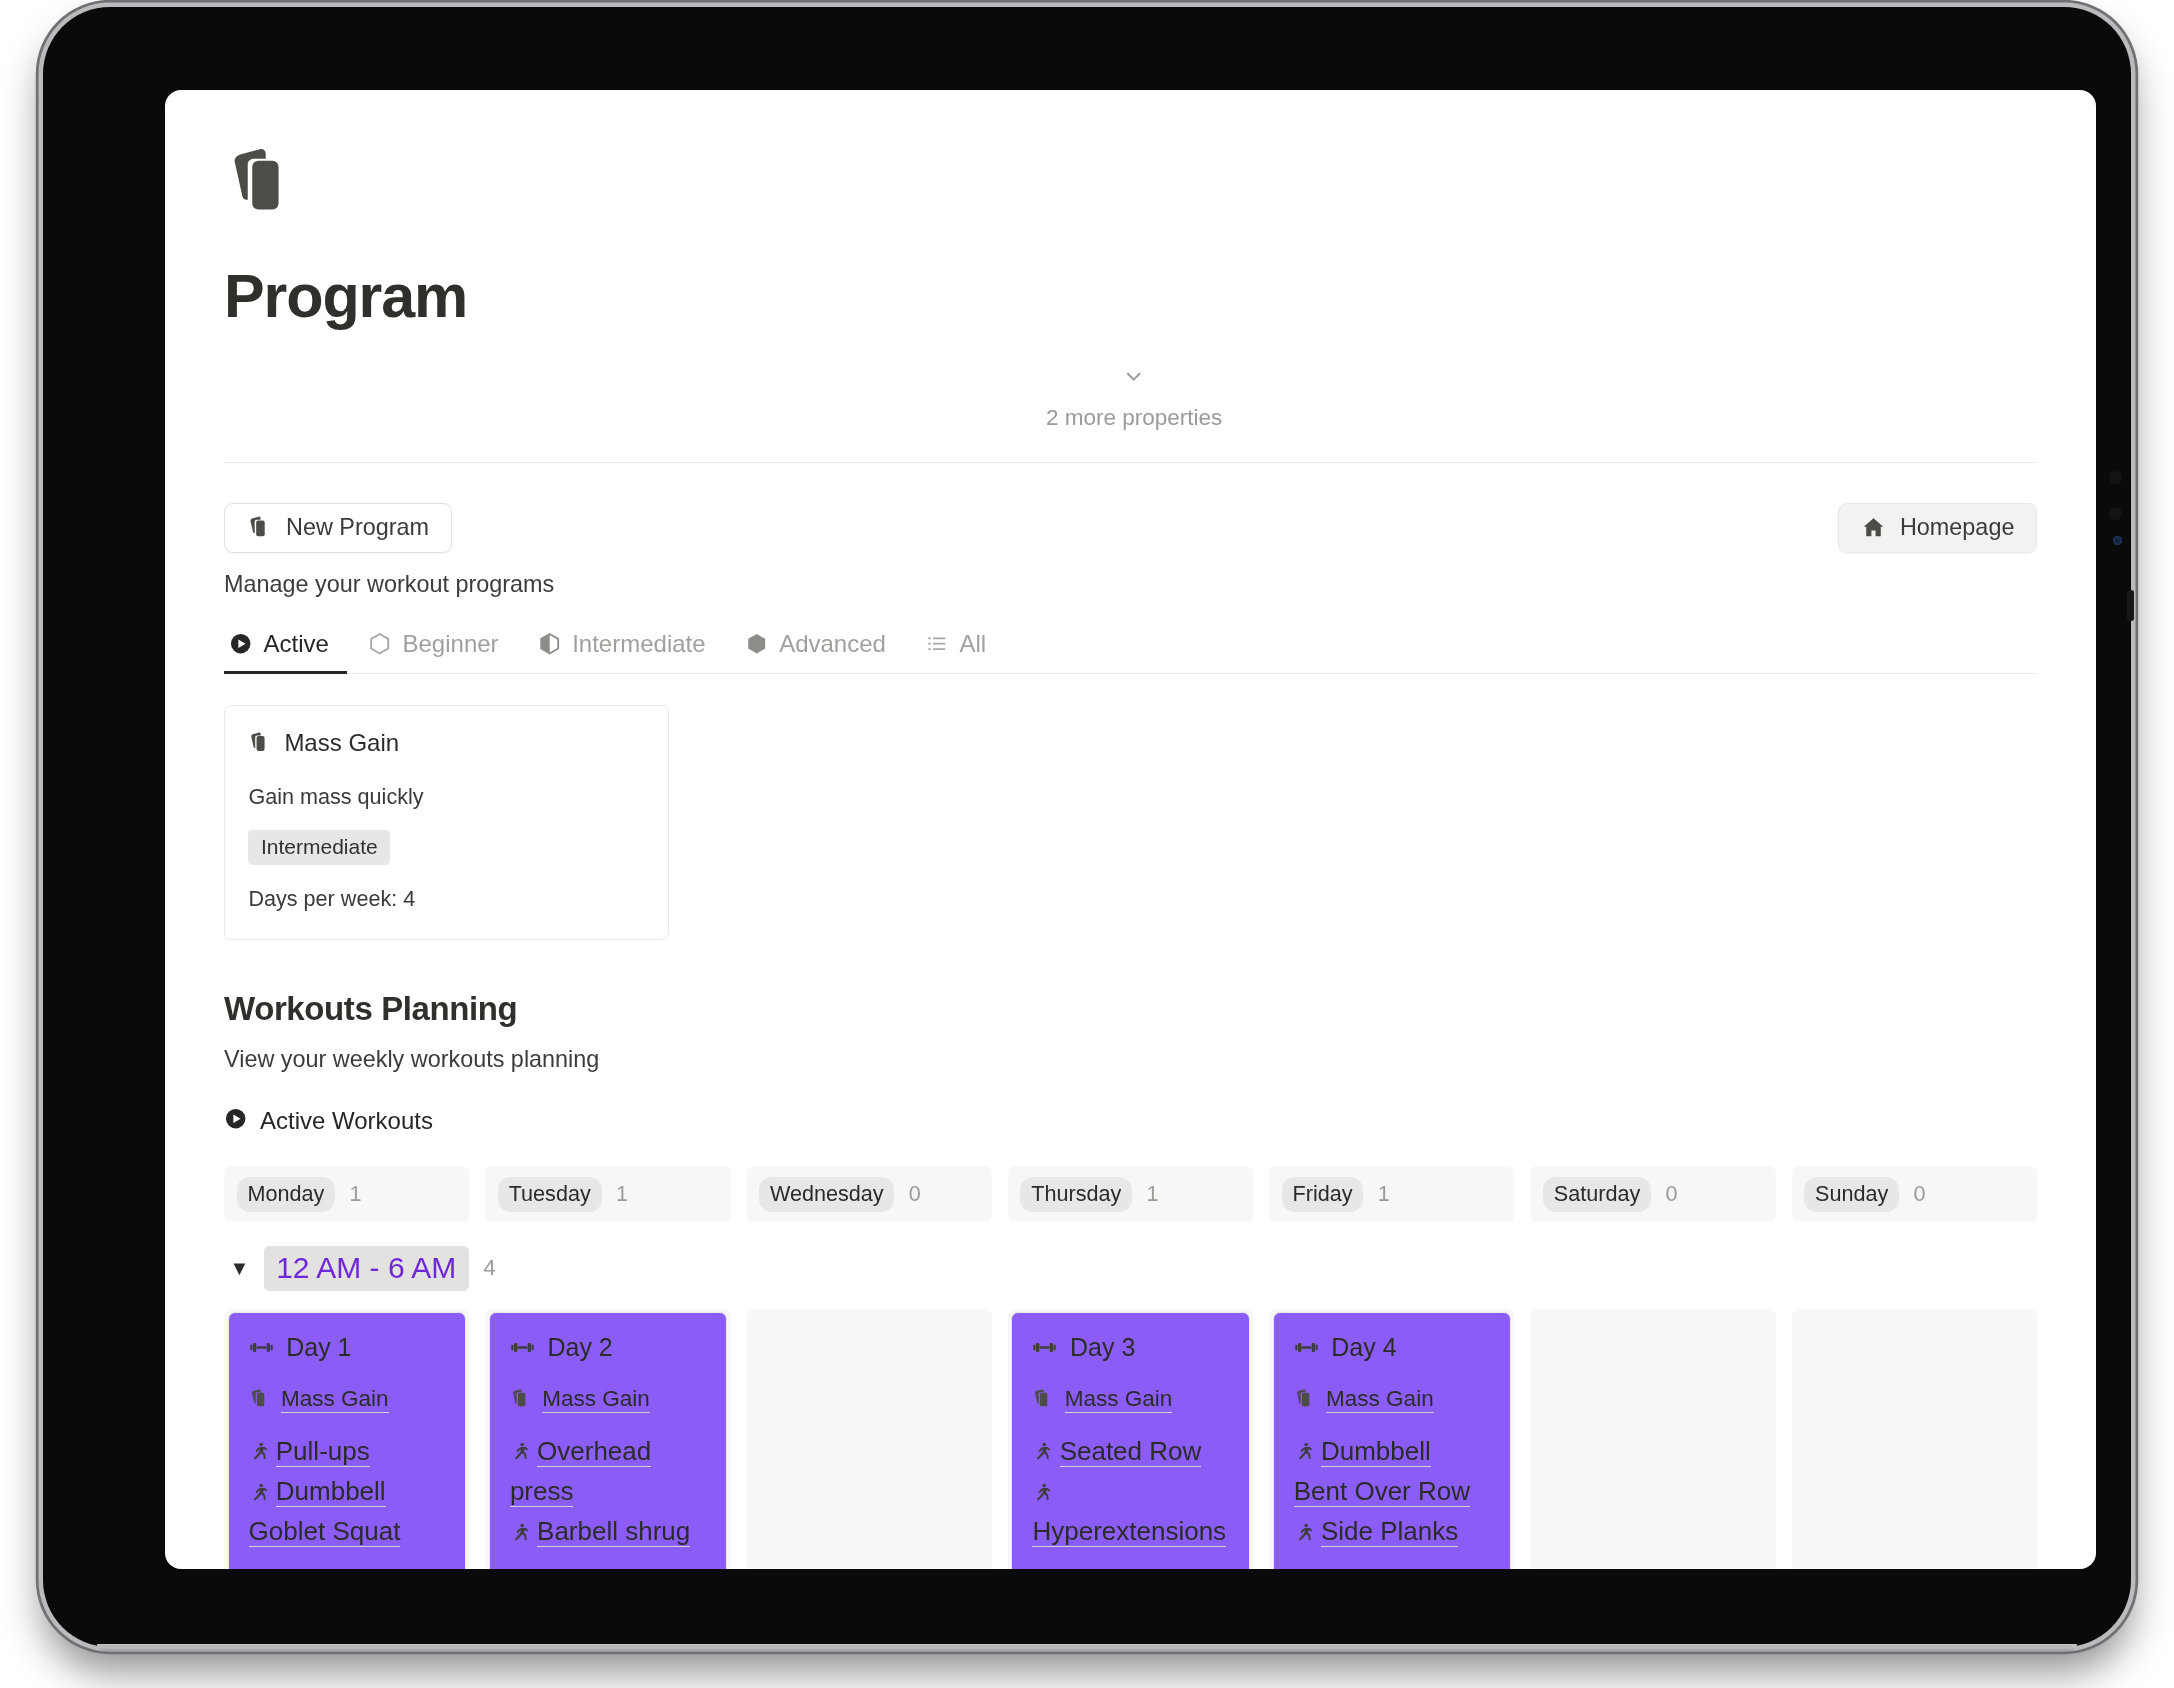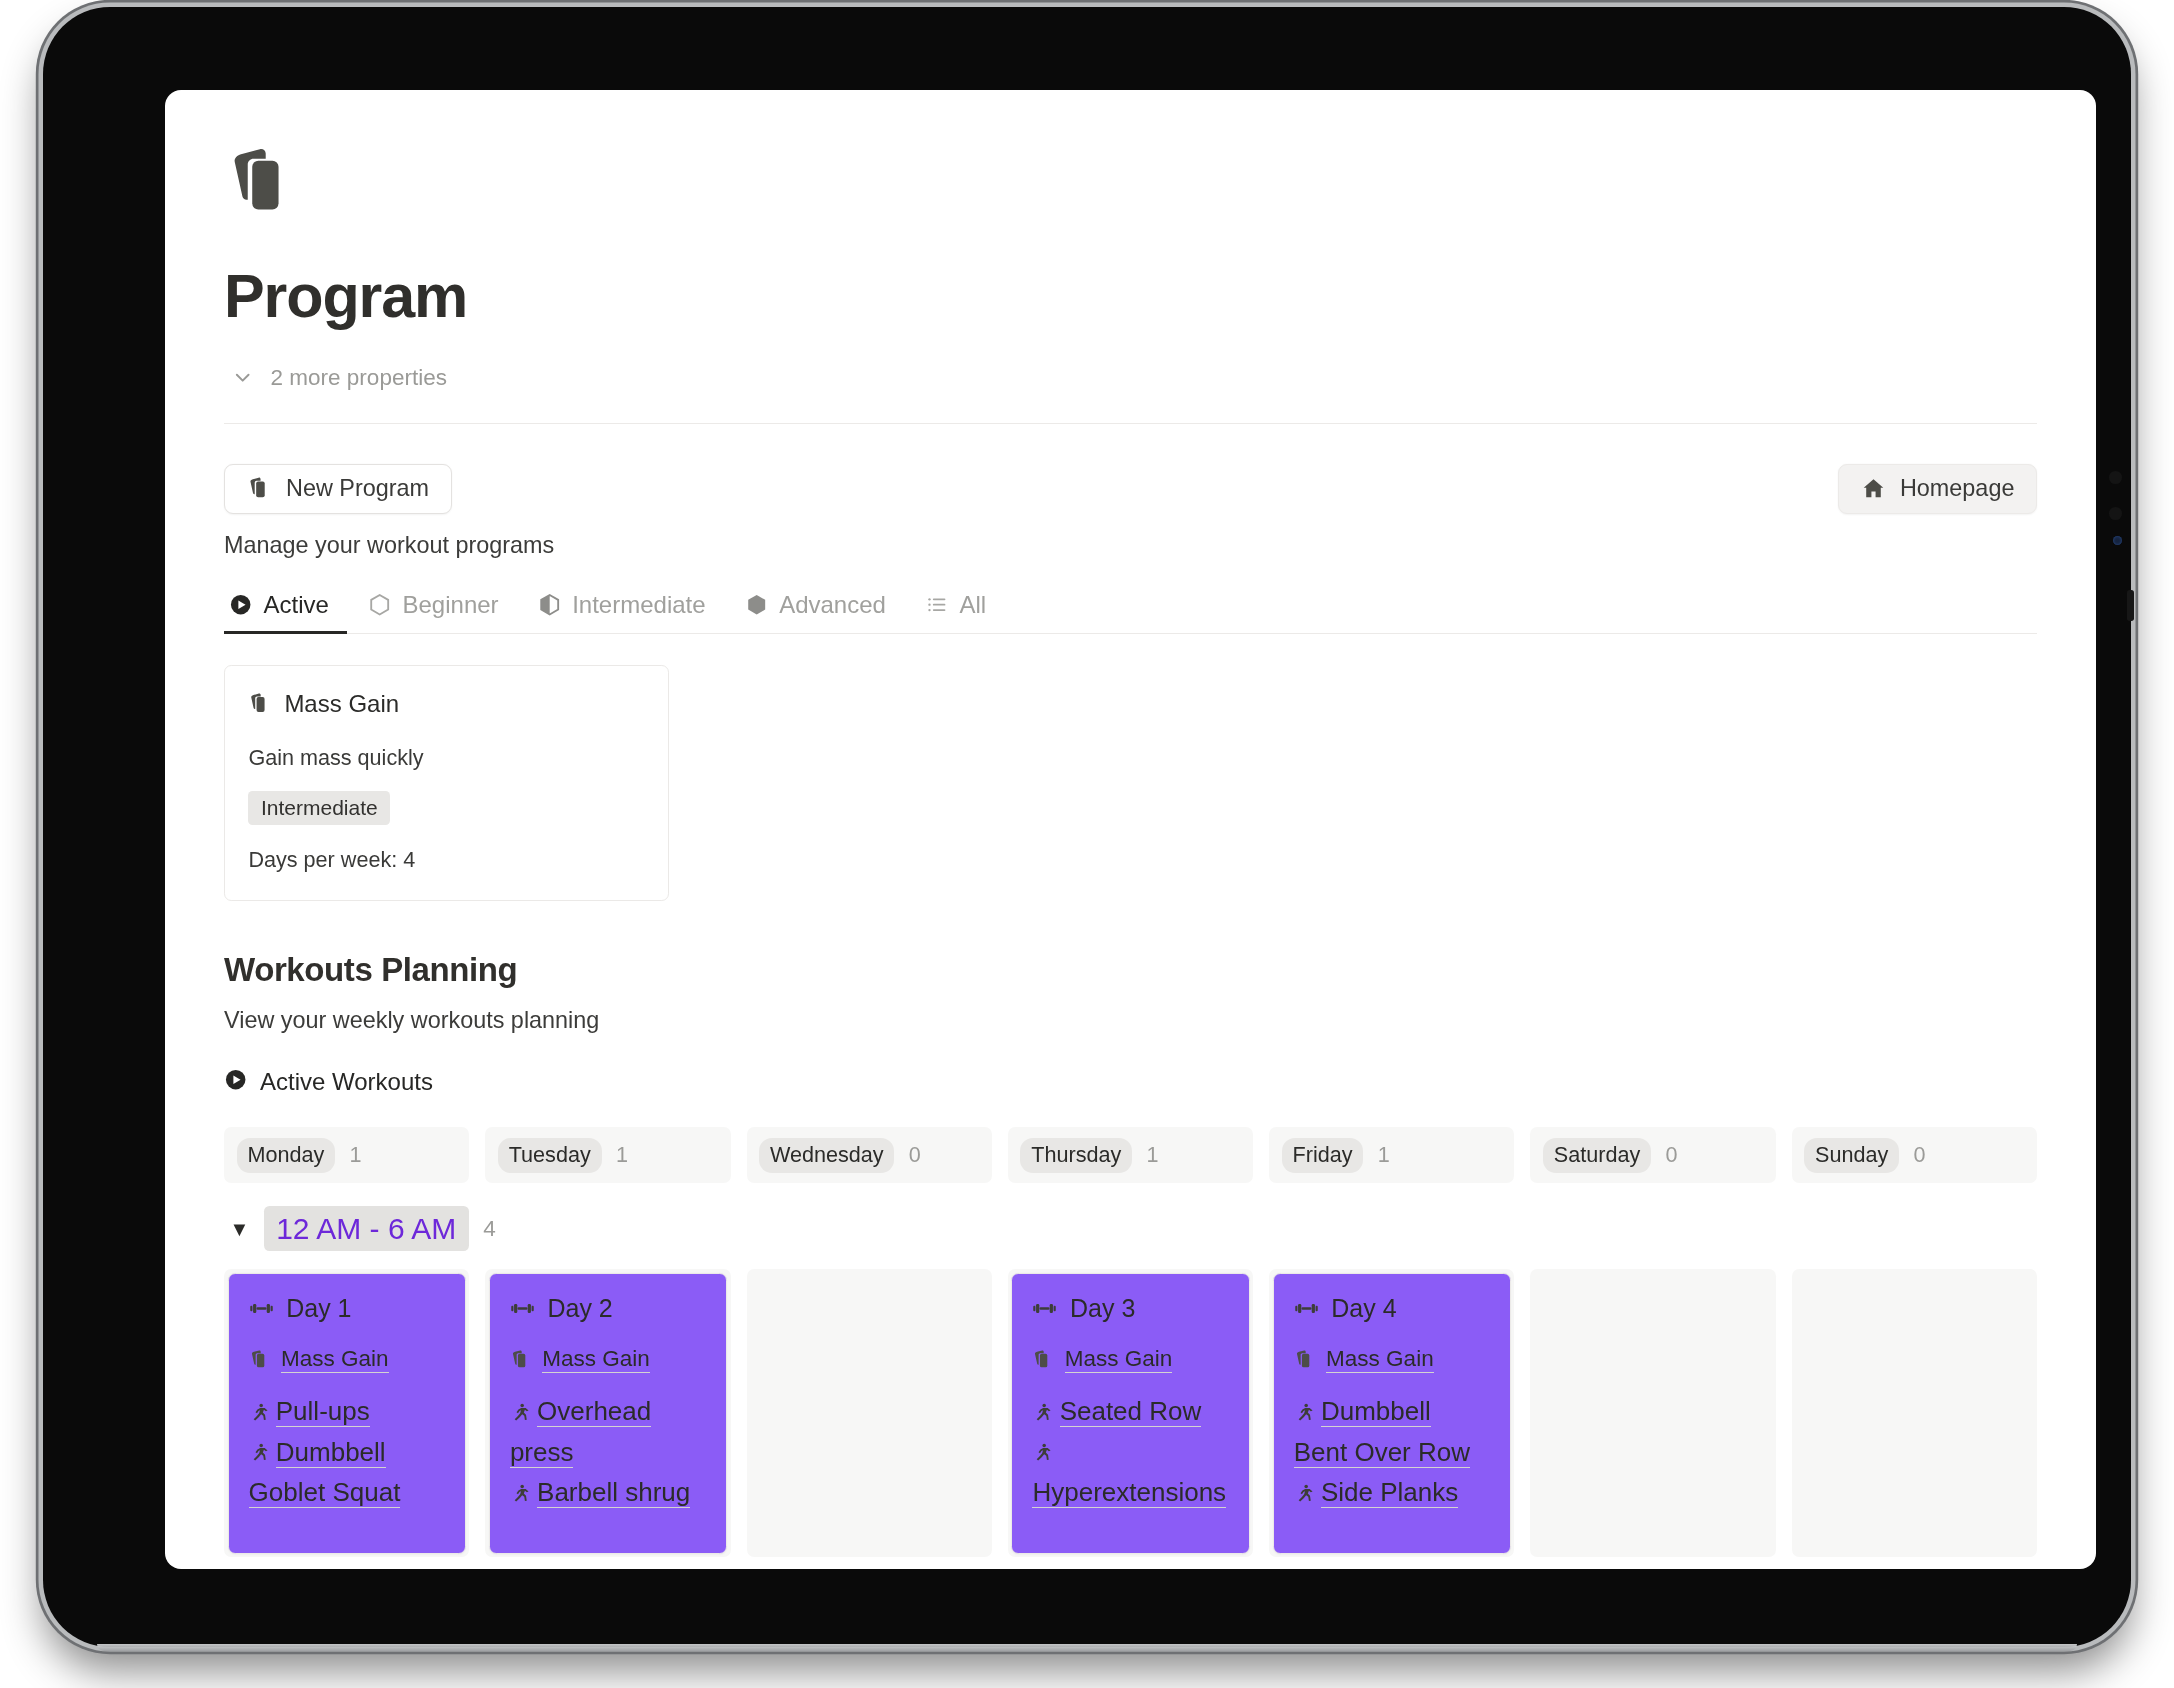--- a/index.html
+++ b/index.html
@@ -66,21 +66,21 @@
   
   .page-icon { margin-top: 54px; width: 77px; height: 77px; }
   .page-title {
     margin-top: 40px;
     font-size: 61px; font-weight: bold;
     color: #302f2c; letter-spacing: -1.1px;
   }
   .more-props {
     display: flex; align-items: center; gap: 16px;
     margin-top: 34px; margin-left: 7.2px;
-    font-size: 22.5px; color: #9a9a97;
+    font-size: 22.5px; color: #9a9a97; flex-direction: column;
   }
   .hr {
     margin-top: 31.5px;
     height: 0.9px; background: #eceae8;
   }
 
   
   .button-row {
     display: flex; align-items: center; justify-content: space-between;
     margin-top: 40px;

